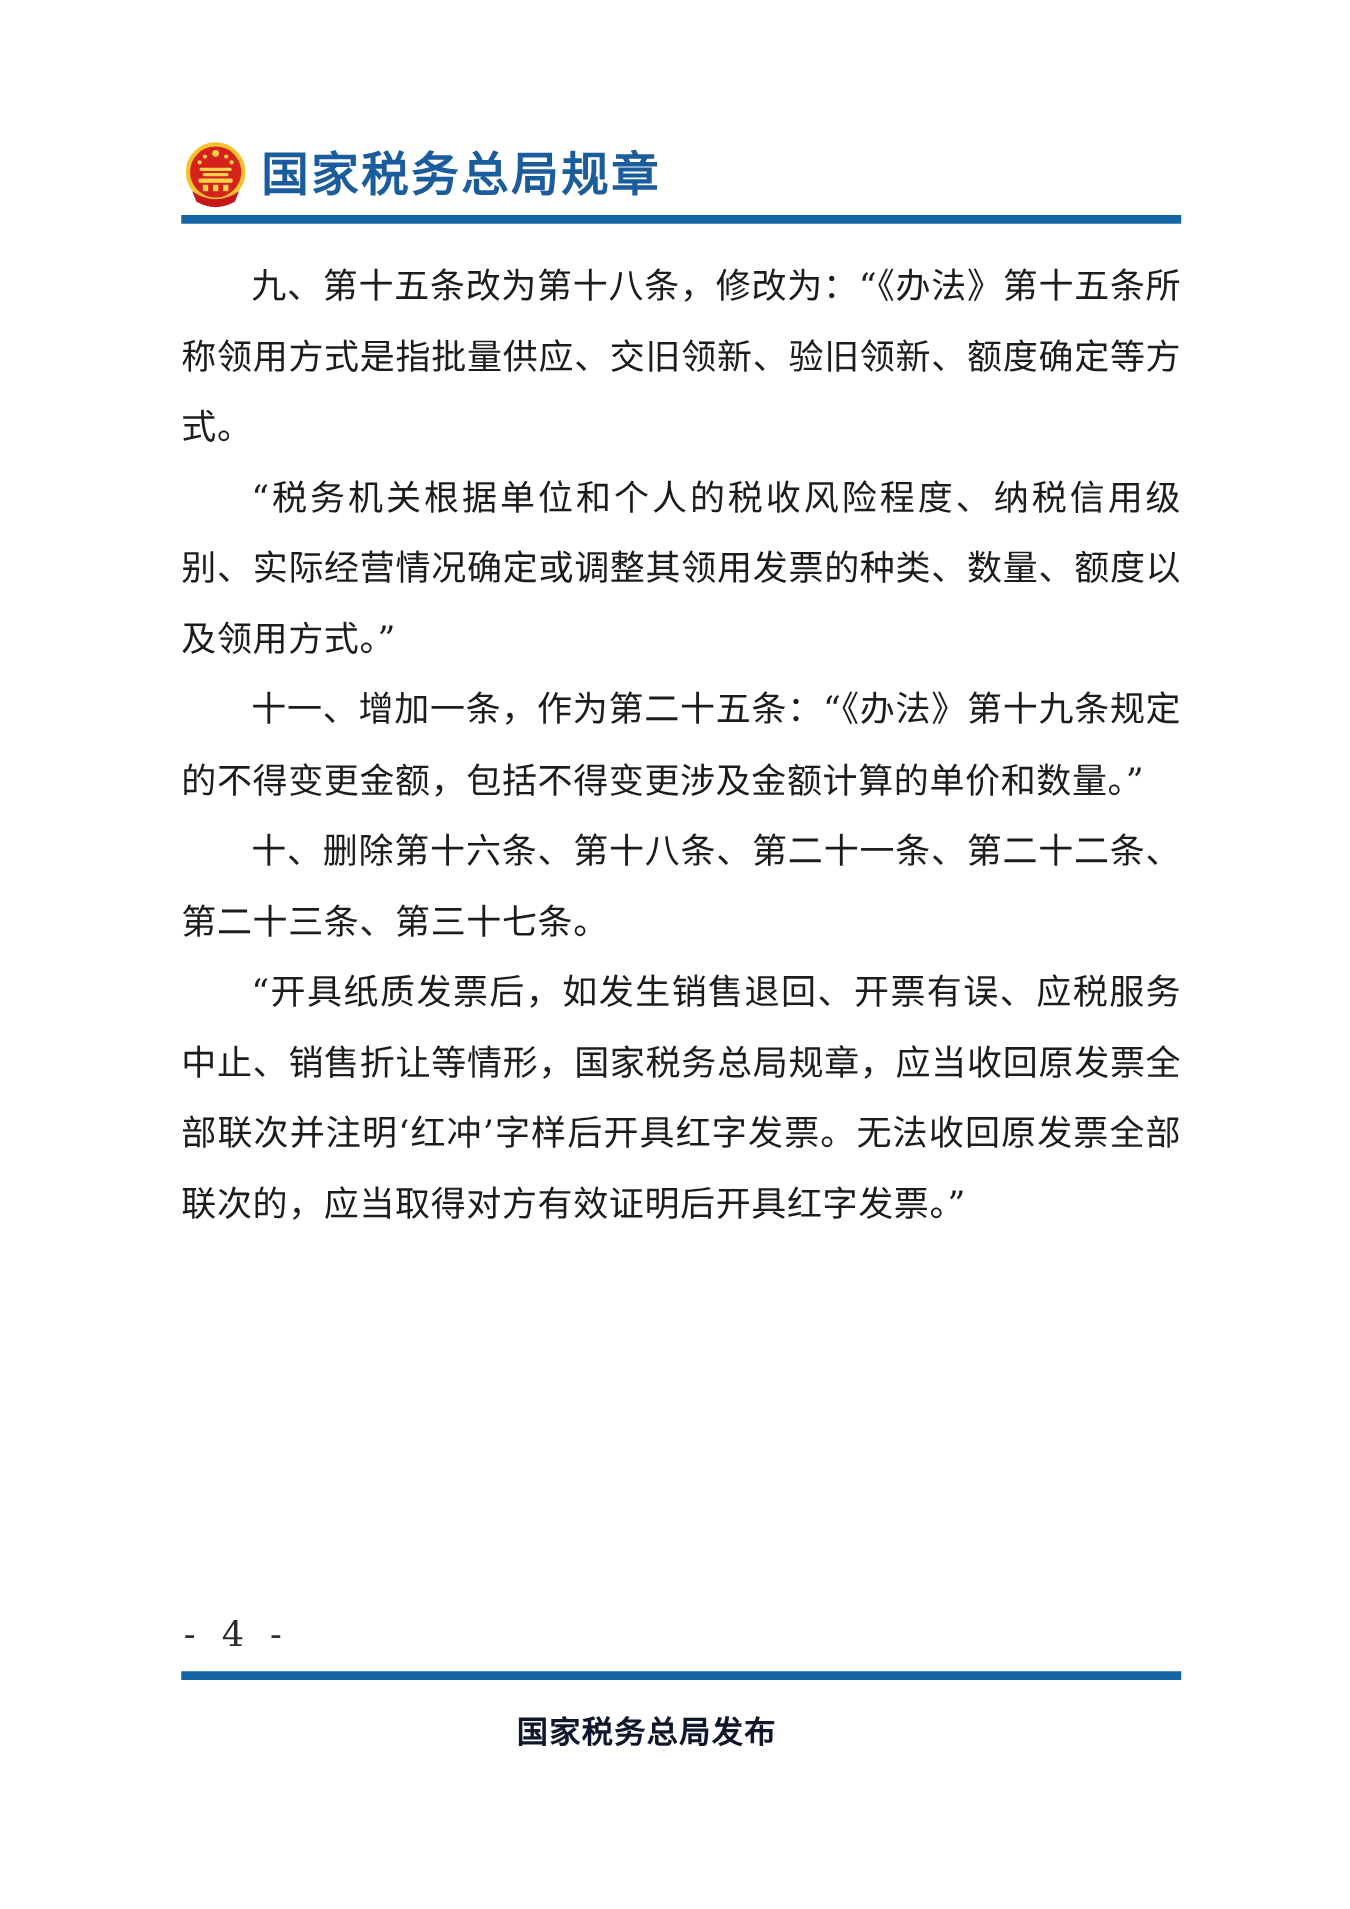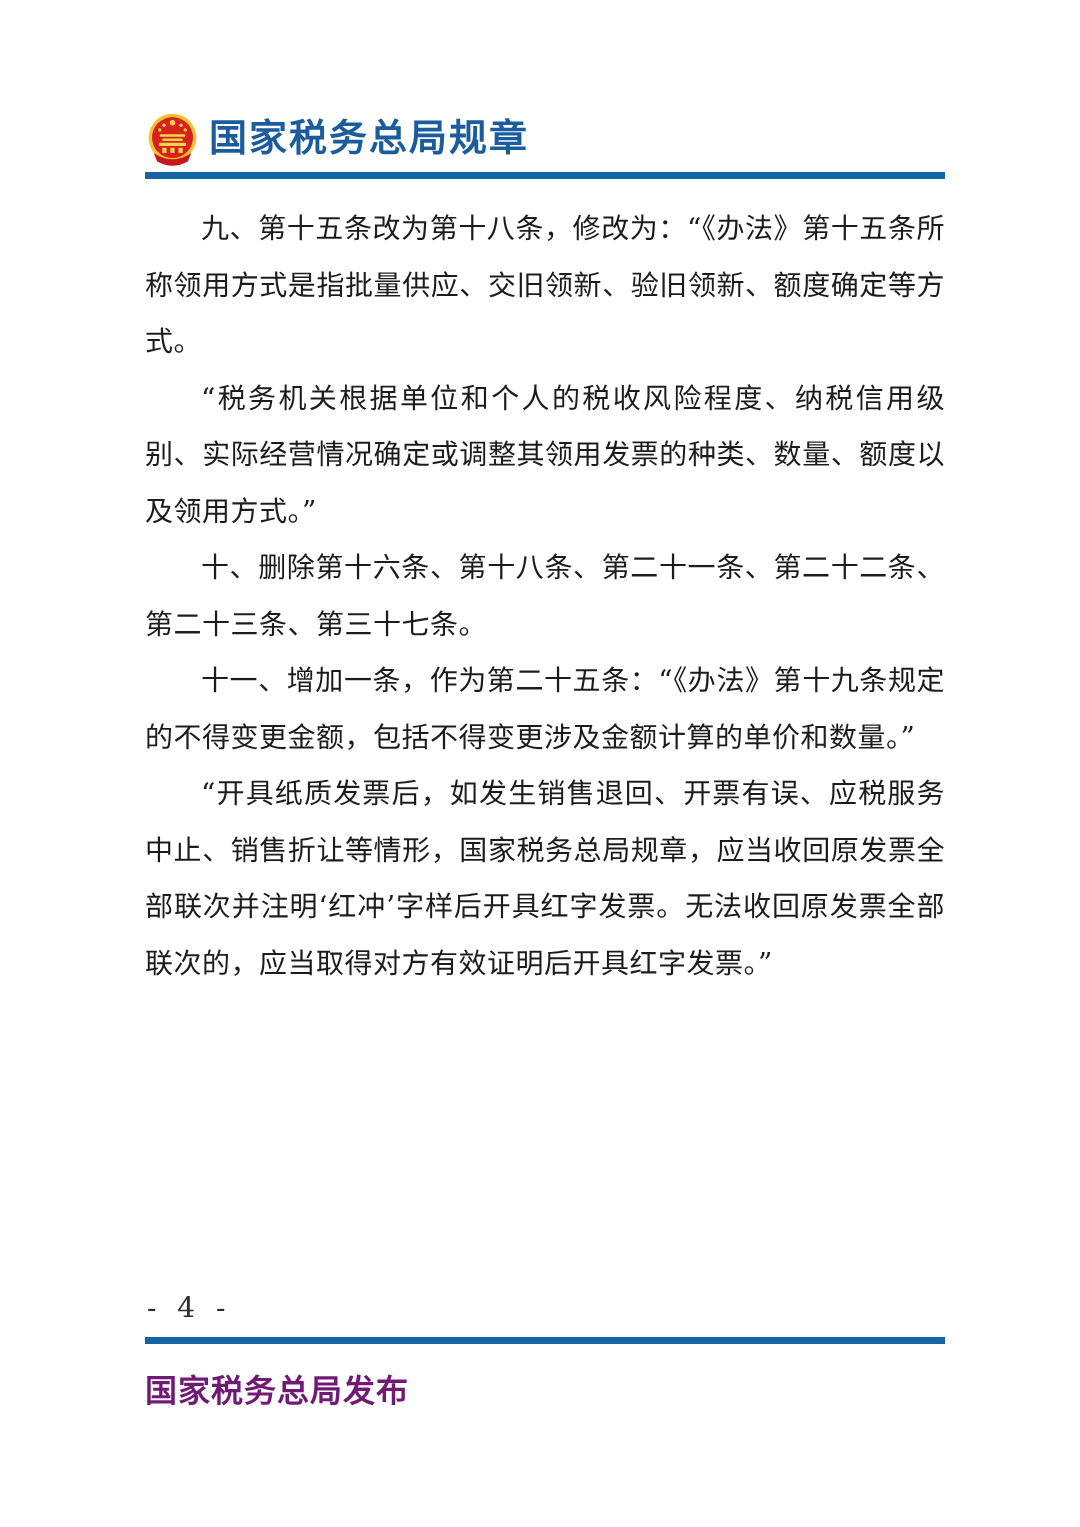--- a/index.html
+++ b/index.html
@@ -30,21 +30,21 @@
     width: 55px;
     height: 58px;
     flex: 0 0 auto;
   }
   .header-title {
     font-size: 38px;
     font-weight: bold;
     color: #1b5c9d;
     letter-spacing: 2px;
     line-height: 1;
-    font-family: Liberation Mono, monospace;
+    font-family: Liberation Serif, serif;
   }
   .header-rule {
     position: absolute;
     top: 172px;
     left: 145px;
     width: 800px;
     height: 7px;
     background: #1565a5;
   }
 
@@ -83,24 +83,24 @@
     height: 7px;
     background: #1565a5;
   }
   .footer-publisher {
     position: absolute;
     top: 1365px;
     left: 145px;
     width: 800px;
     box-sizing: border-box;
     padding-right: 55px;
-    text-align: left;
-    font-size: 32px;
+    text-align: center;
+    font-size: 25px;
     font-weight: bold;
-    color: #701a75;
+    color: #0f172a;
     letter-spacing: 1px;
     font-family: "DejaVu Serif", "Liberation Serif", serif;
   }
 </style>
 </head>
 <body>
 
 <div class="page">
 
   <div class="header">
@@ -127,22 +127,22 @@
         <path d="M 10 48 Q 32 63 54 48 L 50 58 Q 32 68 14 58 Z" fill="#c8161d"></path>
       </svg>
     </span>
     <span class="header-title">国家税务总局规章</span>
   </div>
   <div class="header-rule"></div>
 
   <div class="doc-body">
     <p>九、第十五条改为第十八条，修改为：“《办法》第十五条所称领用方式是指批量供应、交旧领新、验旧领新、额度确定等方式。</p>
     <p>“税务机关根据单位和个人的税收风险程度、纳税信用级别、实际经营情况确定或调整其领用发票的种类、数量、额度以及领用方式。”</p>
+    <p>十一、增加一条，作为第二十五条：“《办法》第十九条规定的不得变更金额，包括不得变更涉及金额计算的单价和数量。”</p>
     <p>十、删除第十六条、第十八条、第二十一条、第二十二条、第二十三条、第三十七条。</p>
-    <p>十一、增加一条，作为第二十五条：“《办法》第十九条规定的不得变更金额，包括不得变更涉及金额计算的单价和数量。”</p>
     <p>“开具纸质发票后，如发生销售退回、开票有误、应税服务中止、销售折让等情形，国家税务总局规章，应当收回原发票全部联次并注明‘红冲’字样后开具红字发票。无法收回原发票全部联次的，应当取得对方有效证明后开具红字发票。”</p>
   </div>
 
   <div class="footer-page-number">- 4 -</div>
   <div class="footer-rule"></div>
   <div class="footer-publisher">国家税务总局发布</div>
 
 </div>
 
 </body></html>

